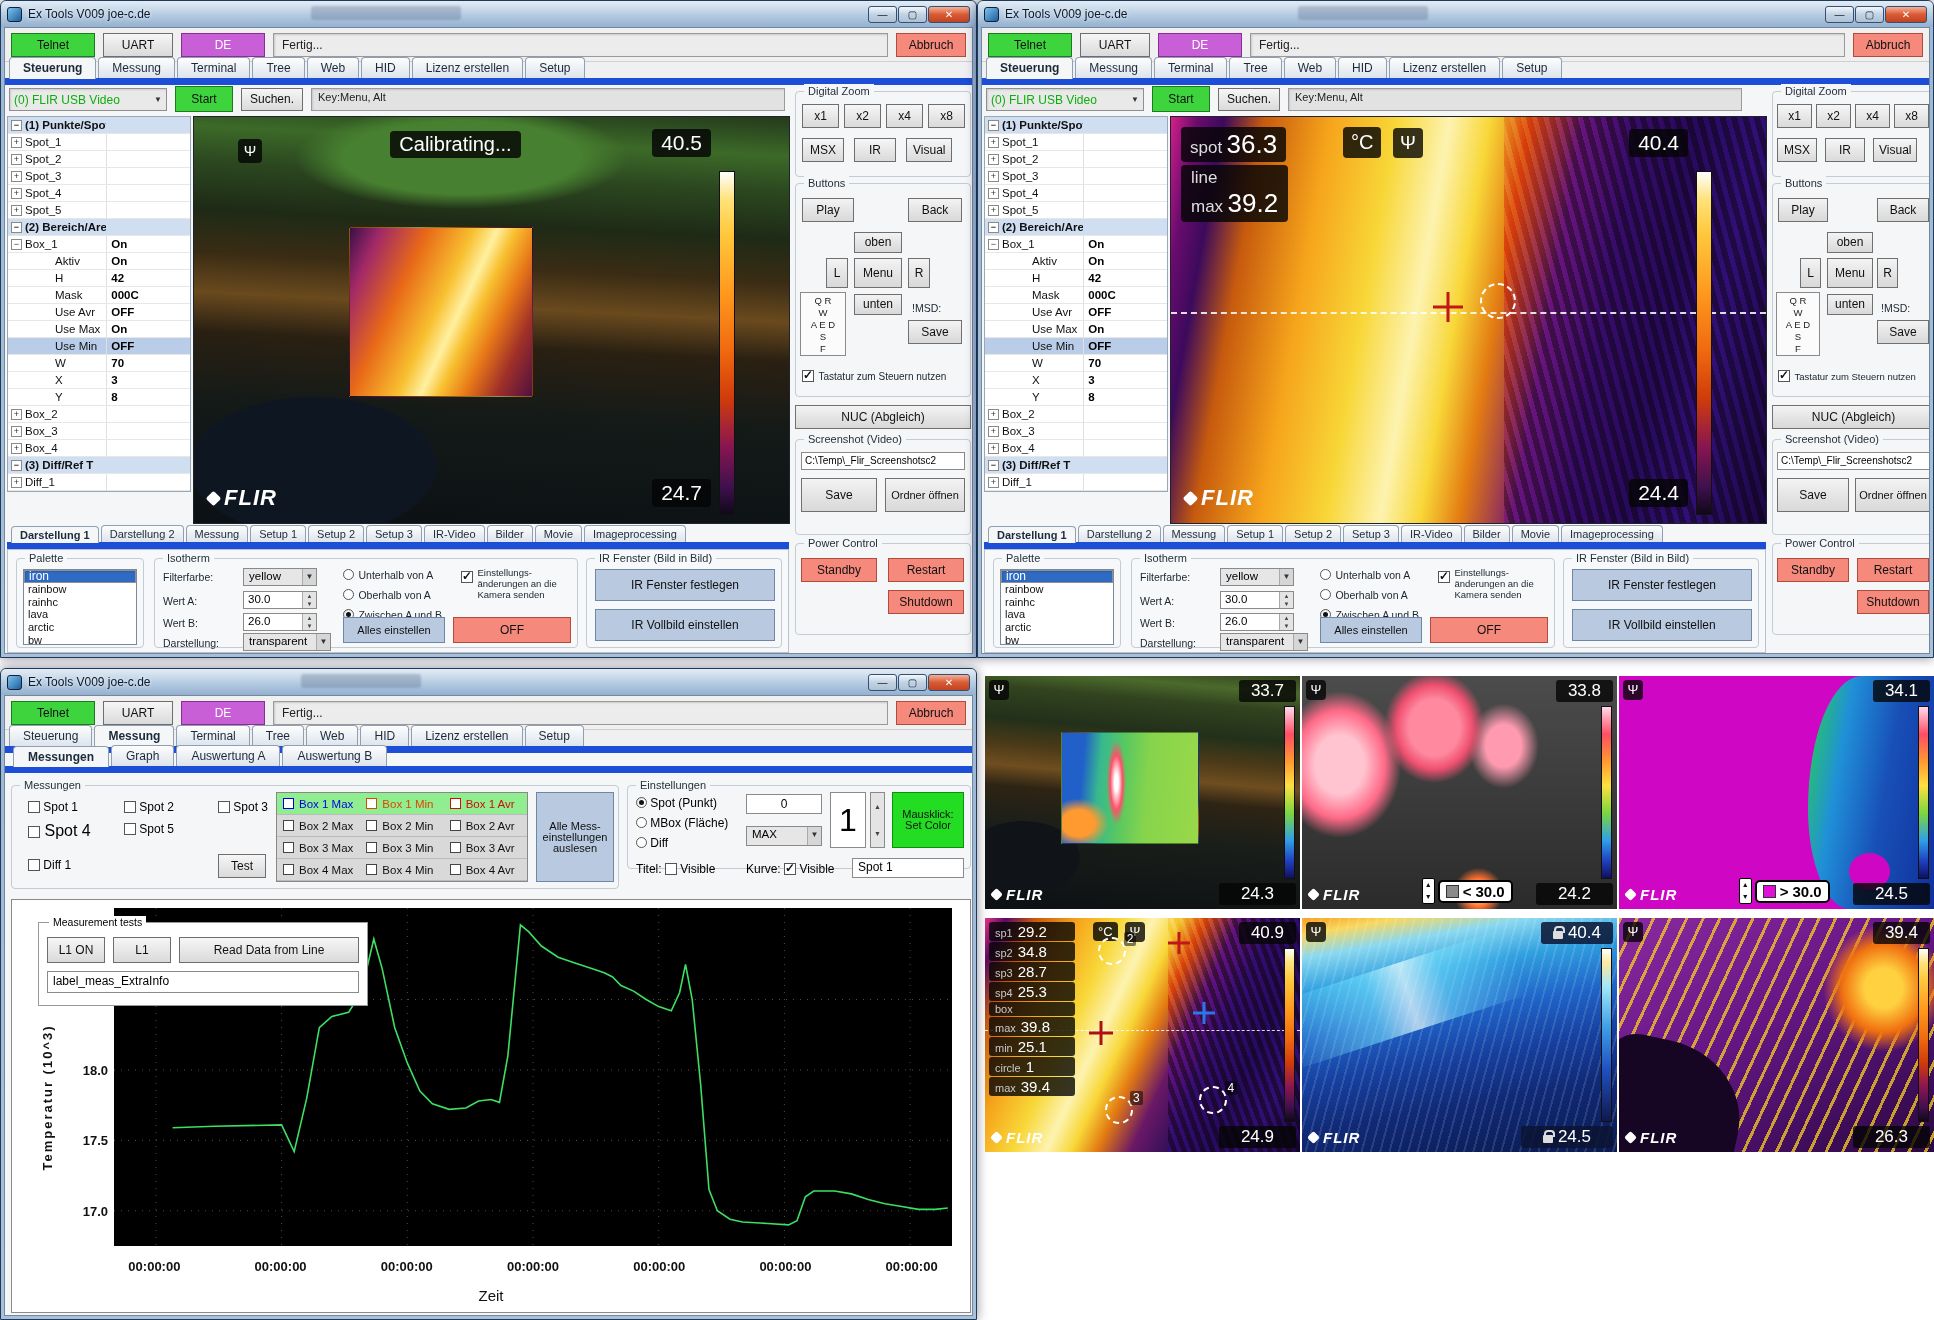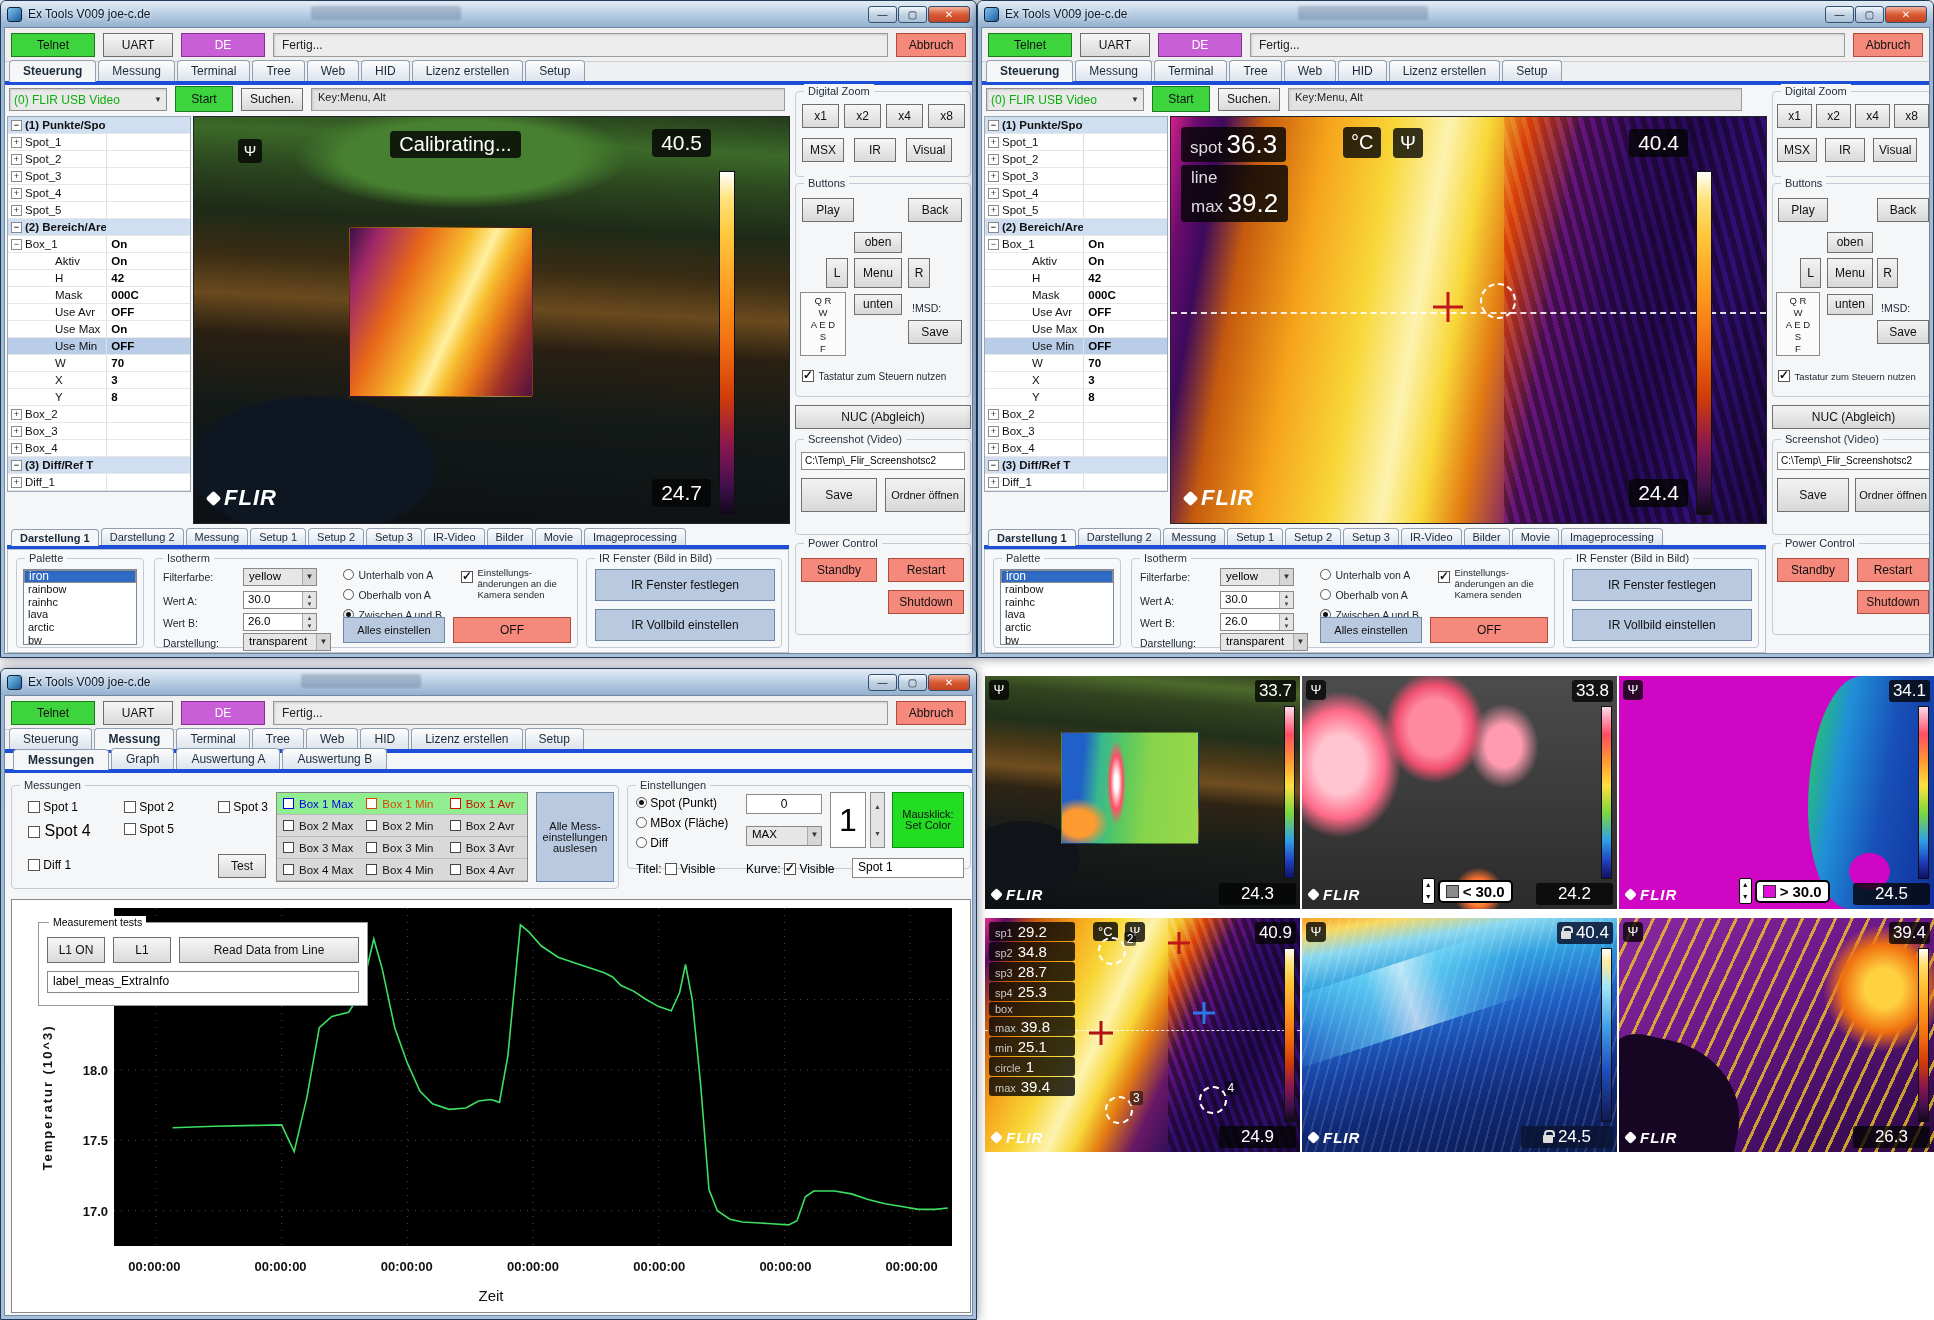--- a/index.html
+++ b/index.html
@@ -24,21 +24,21 @@
   .btn{display:inline-block;border:1px solid #6e6e6e;background:linear-gradient(#f6f6f6,#dadada);
        font-size:12px;text-align:center;color:#111;line-height:1}
   .btn.green{background:#3ed43e;border-color:#1d7a1d}
   .btn.purple{background:#c95fd6;border-color:#8a2d96;color:#fff}
   .btn.salmon{background:#f4897c;border-color:#b04b3e}
   .btn.blue{background:#b8c9e0;border-color:#6d87a8}
   .btn.bright{background:#22dd22;border-color:#0f8f0f}
   .tb-btn{width:84px;height:24px;line-height:22px}
   .tb-status{flex:1;height:24px;background:#ececec;border:1px solid #9a9a9a;font-size:12px;color:#222;line-height:22px;padding:0 8px;box-shadow:inset 1px 1px 2px rgba(0,0,0,.15)}
   
-  .tabstrip{display:flex;align-items:flex-end;height:23px;padding-left:4px;border-bottom:4px solid #1d4ed8;background:transparent}
+  .tabstrip{display:flex;align-items:flex-end;height:23px;padding-left:4px;border-bottom:7px solid #1d4ed8;background:transparent}
   .tab{font-size:12px;color:#1b2a3a;padding:3px 13px;border:1px solid #8fa0b4;border-bottom:none;border-radius:4px 4px 0 0;
        background:linear-gradient(#fdfdfd,#dde4ec);margin-right:2px;white-space:nowrap}
   .tab.active{font-weight:bold;background:#f4f6f8;position:relative;top:1px;padding-bottom:4px}
   .content{flex:1;position:relative;background:#f4f6f8}
   
   .gb{position:absolute;border:1px solid #c3cbd4;border-radius:4px}
   .gb>.gbt{position:absolute;top:-8px;left:8px;background:#f4f6f8;font-size:11px;color:#24303c;padding:0 4px;line-height:14px;white-space:nowrap}
   
   .sel{background:#e9e9e9;border:1px solid #8f8f8f;font-size:12px;display:flex;align-items:center;padding:0 4px;box-shadow:inset 1px 1px 2px rgba(0,0,0,.12)}
   .sel .green-text{color:#0cae0c;flex:1;white-space:nowrap;overflow:hidden}
@@ -112,21 +112,21 @@
   .grid{stroke:#4f4f4f;stroke-width:1;stroke-dasharray:1 6;vector-effect:non-scaling-stroke}
   .curve{fill:none;stroke:#3ddf63;stroke-width:1.6;vector-effect:non-scaling-stroke}
   .ytick{position:absolute;right:4px;transform:translateY(-50%);font-size:13px;font-weight:bold;color:#111}
   .xticks{position:absolute;display:flex;justify-content:space-between;font-size:13px;font-weight:bold;color:#111}
   .ylab{position:absolute;transform:rotate(-90deg);transform-origin:center;font-size:13px;font-weight:bold;letter-spacing:2px;color:#111;white-space:nowrap}
   .xlab{position:absolute;font-size:15px;font-weight:normal;color:#111;text-align:center}
   .meastests{position:absolute;background:#fff;border:1px solid #999;z-index:5}
   .meastests .gbt2{position:absolute;top:-7px;left:10px;background:#fff;font-size:10.5px;padding:0 4px}
   
   .tile{position:absolute;background:#000;overflow:hidden}
-  .tile .t-hi{position:absolute;top:4px;right:4px;background:rgba(5,5,5,.8);color:#fff;font-size:17px;padding:1px 4px;border-radius:3px}
+  .tile .t-hi{position:absolute;top:4px;right:4px;background:rgba(5,5,5,.8);color:#fff;font-size:17px;padding:1px 12px;border-radius:3px}
   .tile .t-lo{position:absolute;bottom:4px;right:4px;background:rgba(5,5,5,.8);color:#fff;font-size:17px;padding:1px 22px;border-radius:3px}
   .tile .cbar{top:30px;bottom:30px;right:5px;width:11px}
   .tile .flir{left:7px;bottom:6px;font-size:15px}
   .tile .usb{left:4px;top:4px;width:20px;height:20px;font-size:13px;line-height:19px}
   .isoctl{position:absolute;bottom:5px;left:38%;display:flex;align-items:center;gap:3px}
   .spin2{width:13px;height:26px;background:#fff;border:1px solid #000;border-radius:2px;font-size:7px;line-height:12px;text-align:center;color:#111}
   .isobox{display:flex;align-items:center;gap:4px;background:#fff;border:2px solid #000;border-radius:5px;padding:1px 6px;font-size:15px;font-weight:bold;color:#000}
   .isobox .sw{width:13px;height:13px;border:1px solid #333}
   .lockbadge{display:inline-flex;align-items:center;gap:5px}
   .lock{display:inline-block;width:10px;height:8px;background:#ddd;border-radius:1px;position:relative;margin-top:4px}

